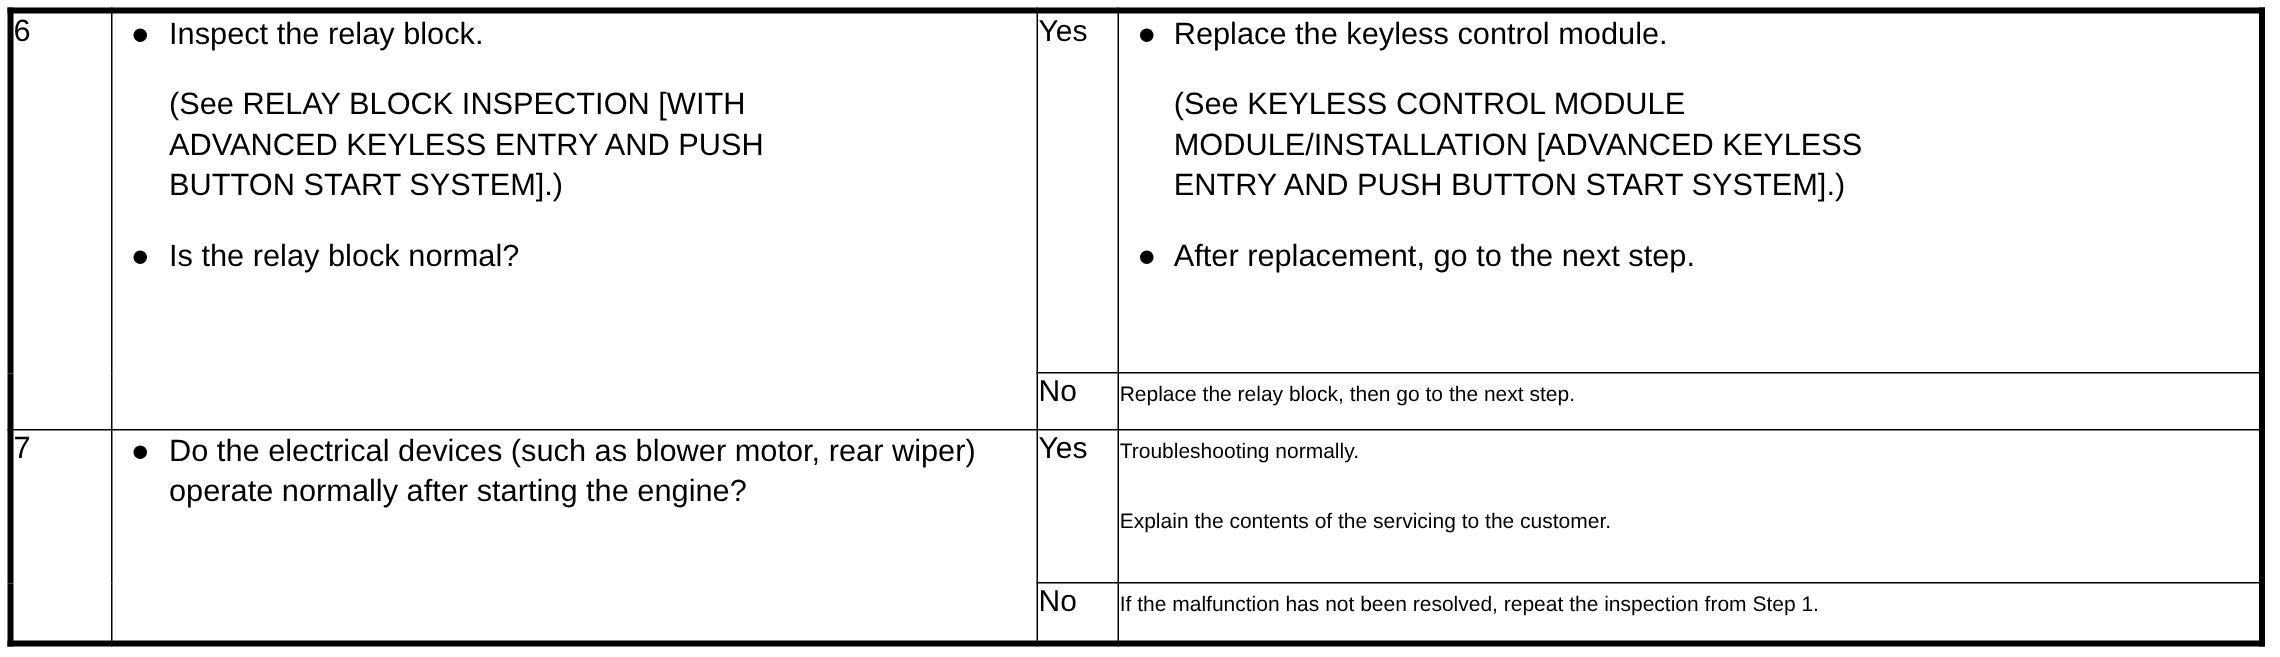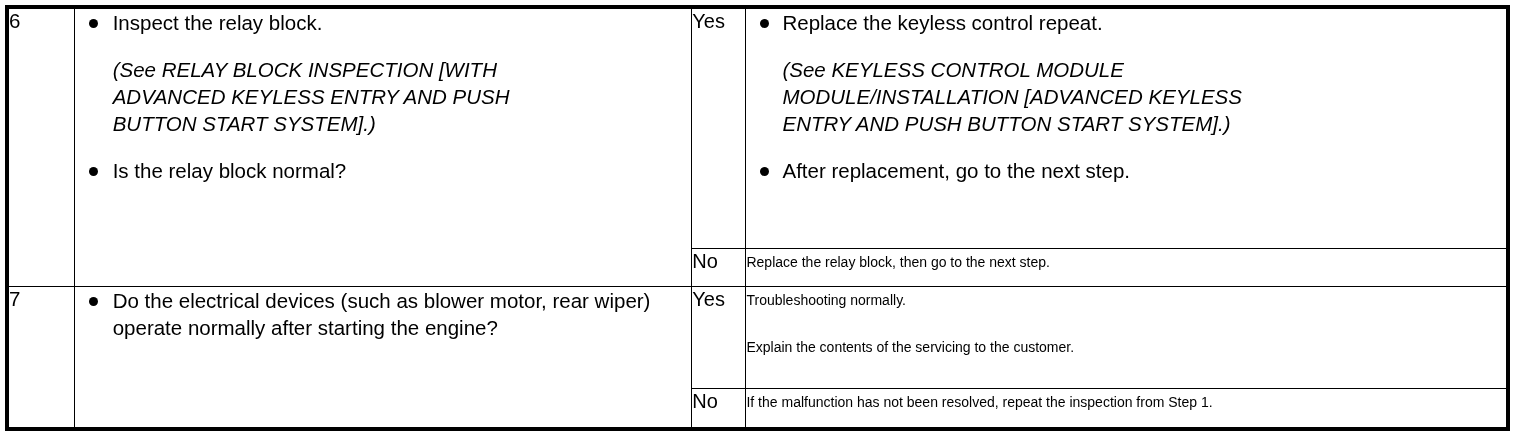--- a/index.html
+++ b/index.html
@@ -91,21 +91,20 @@
     top: 10px;
     width: 9px;
     height: 9px;
     border-radius: 50%;
     background: #000000;
   }
 
   .indent-para {
     padding-left: 38px;
     margin: 0;
-    font-style: italic;
   }
 
   .plain-para {
     margin: 0;
     font-size: 14px;
     line-height: 27px;
   }
   .gap-md { height: 20px; }
 
   
@@ -162,21 +161,21 @@
 
         <td class="yn-cell">
           <span>Yes</span>
         </td>
 
         <td class="result-cell">
 
           <div class="blk">
             <p class="bullet-row">
               <span class="dot"></span>
-              <span>Replace the keyless control repeat.</span>
+              <span>Replace the keyless control module.</span>
             </p>
           </div>
 
           <div class="gap-md"></div>
 
           <div class="blk">
             <p class="indent-para">(See KEYLESS CONTROL MODULE</p>
             <p class="indent-para">MODULE/INSTALLATION [ADVANCED KEYLESS</p>
             <p class="indent-para">ENTRY AND PUSH BUTTON START SYSTEM].)</p>
           </div>

